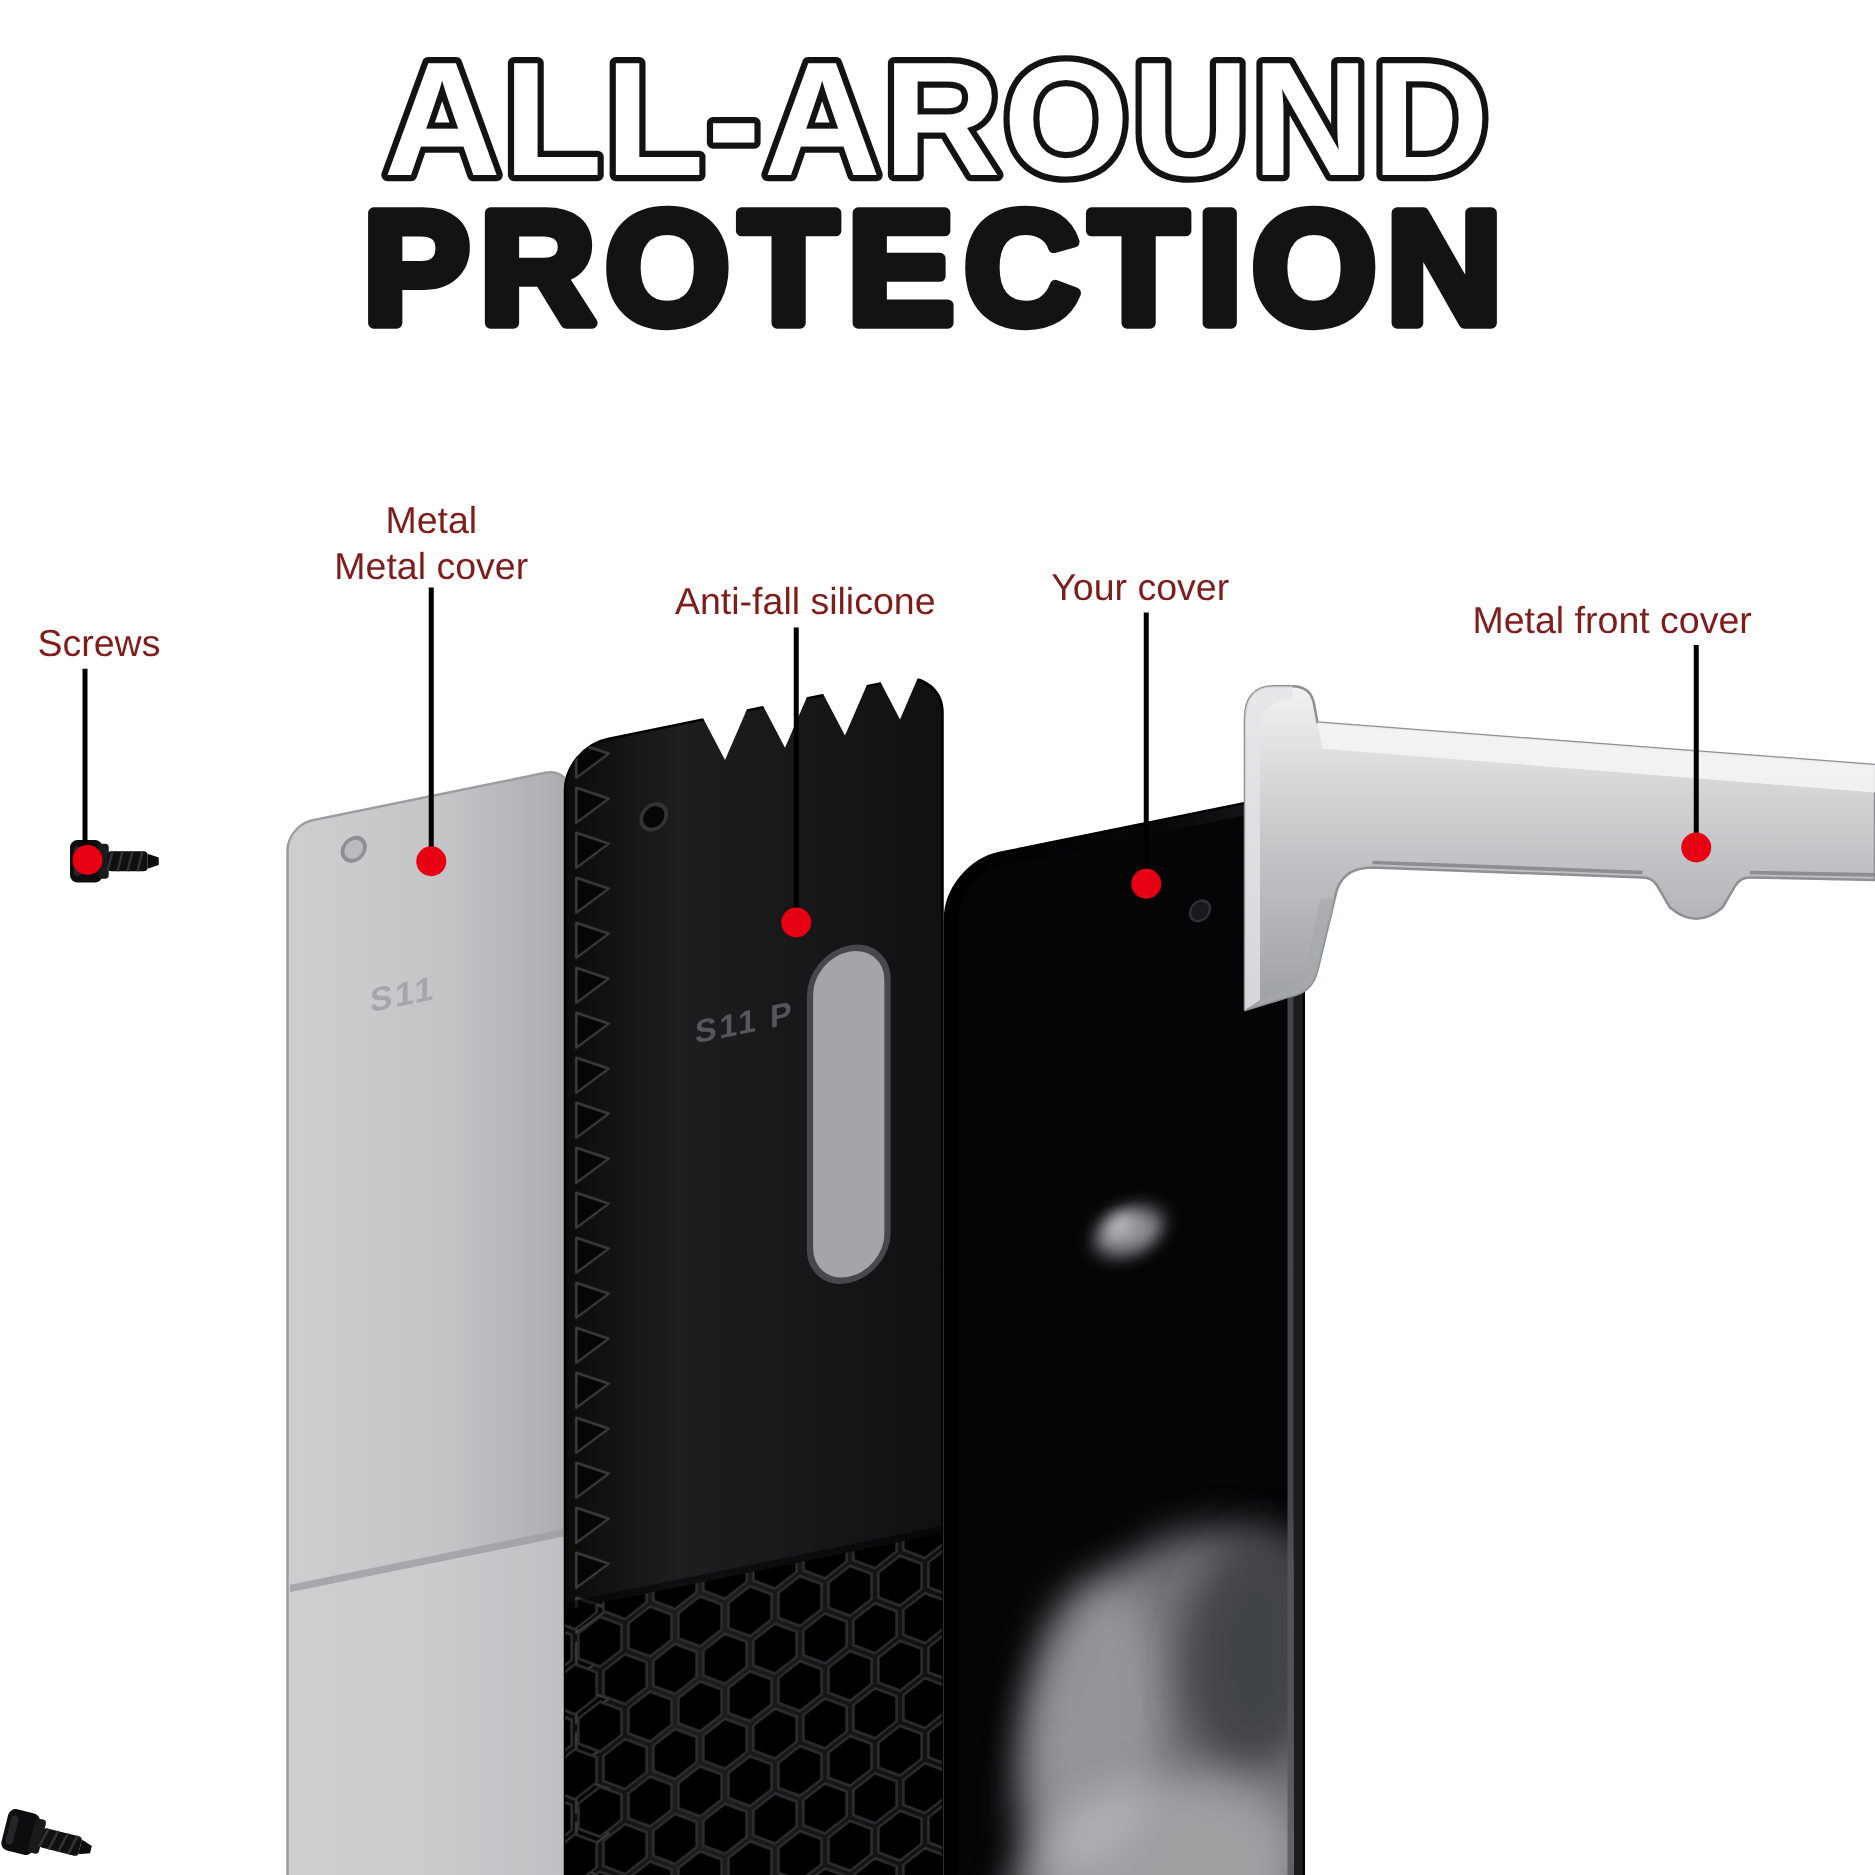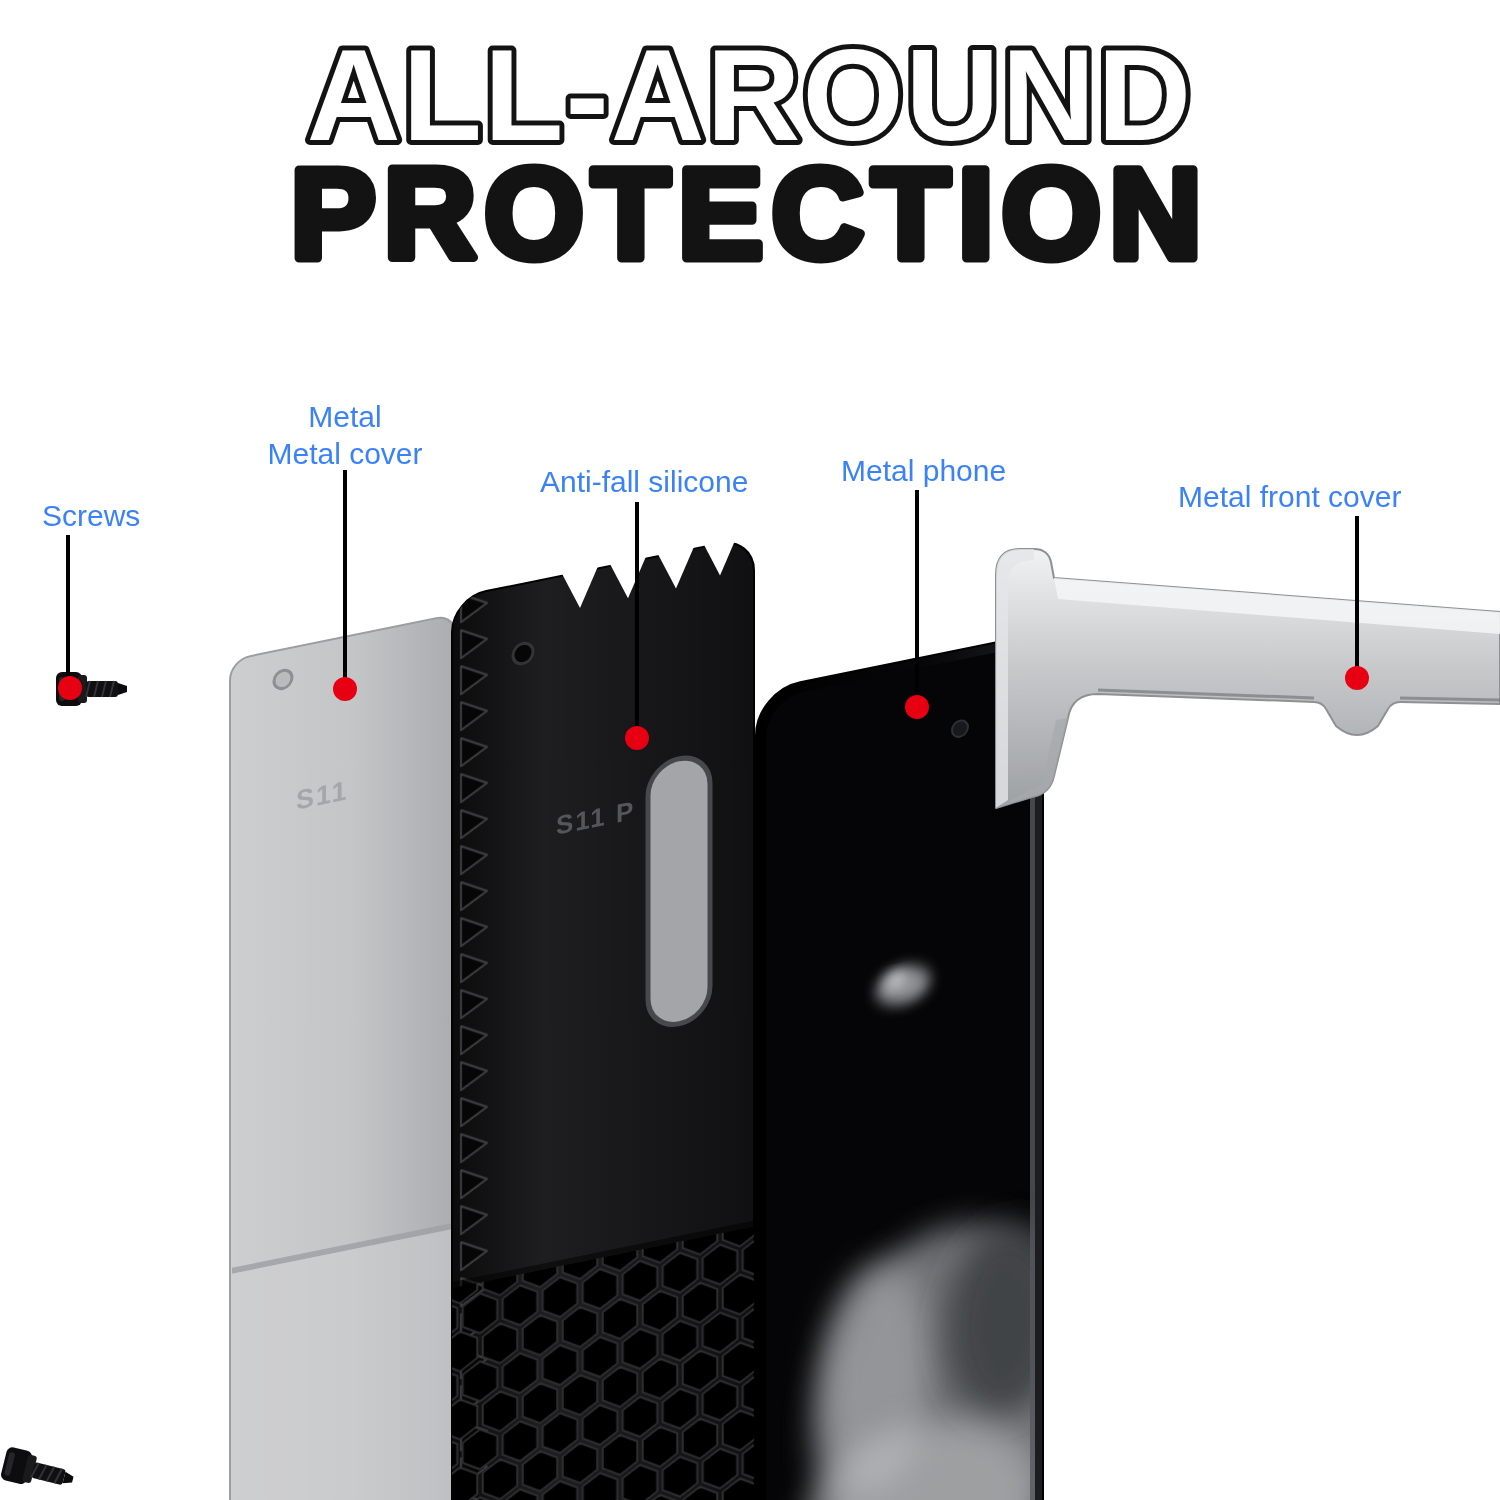--- a/index.html
+++ b/index.html
@@ -1,19 +1,19 @@
 <!DOCTYPE html>
 <html style="--marker-red: #e60012; --leader-line: #000000; --metal-silver: #c6c8ca; --silicone-black: #141414; --phone-black: #060608; --frame-silver: #d6d7d9;"><head>
 <meta charset="utf-8">
 <style>
   *{margin:0;padding:0;box-sizing:border-box}
   html,body{width:1500px;height:1500px;background:#fff;overflow:hidden}
   .page{position:relative;width:1500px;height:1500px;background:#fff;font-family:"Liberation Sans",sans-serif}
   .art,.title-svg{position:absolute;left:0;top:0;display:block}
-  .label{position:absolute;font-size:30px;color:#3b82f6;line-height:37px;white-space:nowrap}
+  .label{position:absolute;font-size:30px;color:#7f1d1d;line-height:37px;white-space:nowrap}
   .label.center{text-align:center;white-space:normal}
   .label .ln{display:block}
   .leader{position:absolute;width:4px;background:var(--leader-line,#000)}
   .dot{position:absolute;width:24px;height:24px;border-radius:50%;background:var(--marker-red,#e60012)}
   .t1{font-family:"Liberation Sans",sans-serif;font-weight:700;font-size:130px;fill:#ffffff;stroke:#131313;stroke-width:10;paint-order:stroke;stroke-linejoin:round;letter-spacing:2px;text-anchor:middle}
   .t2{font-family:"Liberation Sans",sans-serif;font-weight:700;font-size:128px;fill:#131313;stroke:#131313;stroke-width:9;paint-order:stroke;stroke-linejoin:round;letter-spacing:8px;text-anchor:middle}
   .engrave-metal{font-family:"Liberation Sans",sans-serif;font-weight:700;font-size:27px;letter-spacing:2px;fill:#a4a6a9}
   .engrave-case{font-family:"Liberation Sans",sans-serif;font-weight:700;font-size:26px;letter-spacing:2px;fill:#55565a}
 </style>
 </head>
@@ -128,32 +128,32 @@
 
     <use href="#screwShape" transform="translate(56,672)"></use>
     <use href="#screwShape" transform="translate(8,1446) rotate(14)"></use>
   </svg>
 
   <svg class="title-svg" width="1500" height="290" viewBox="0 0 1500 290">
     <text x="750" y="140" class="t1">ALL-AROUND</text>
     <text x="750" y="258" class="t2">PROTECTION</text>
   </svg>
 
-  <div class="label" style="left:42px;top:497px">
+  <div class="label" style="left:30px;top:497px">
     <span class="ln">Screws</span>
   </div>
   <div class="label center" style="left:235px;top:398px;width:220px">
     <span class="ln">Metal</span>
     <span class="ln">Metal cover</span>
   </div>
   <div class="label" style="left:540px;top:463px">
     <span class="ln">Anti-fall silicone</span>
   </div>
   <div class="label" style="left:841px;top:452px">
-    <span class="ln">Metal phone</span>
+    <span class="ln">Your cover</span>
   </div>
   <div class="label" style="left:1178px;top:478px">
     <span class="ln">Metal front cover</span>
   </div>
 
   <div class="leader" style="left:66px;top:535px;height:153px"></div>
   <div class="leader" style="left:343px;top:470px;height:220px"></div>
   <div class="leader" style="left:635px;top:502px;height:238px"></div>
   <div class="leader" style="left:915px;top:490px;height:219px"></div>
   <div class="leader" style="left:1355px;top:516px;height:164px"></div>

